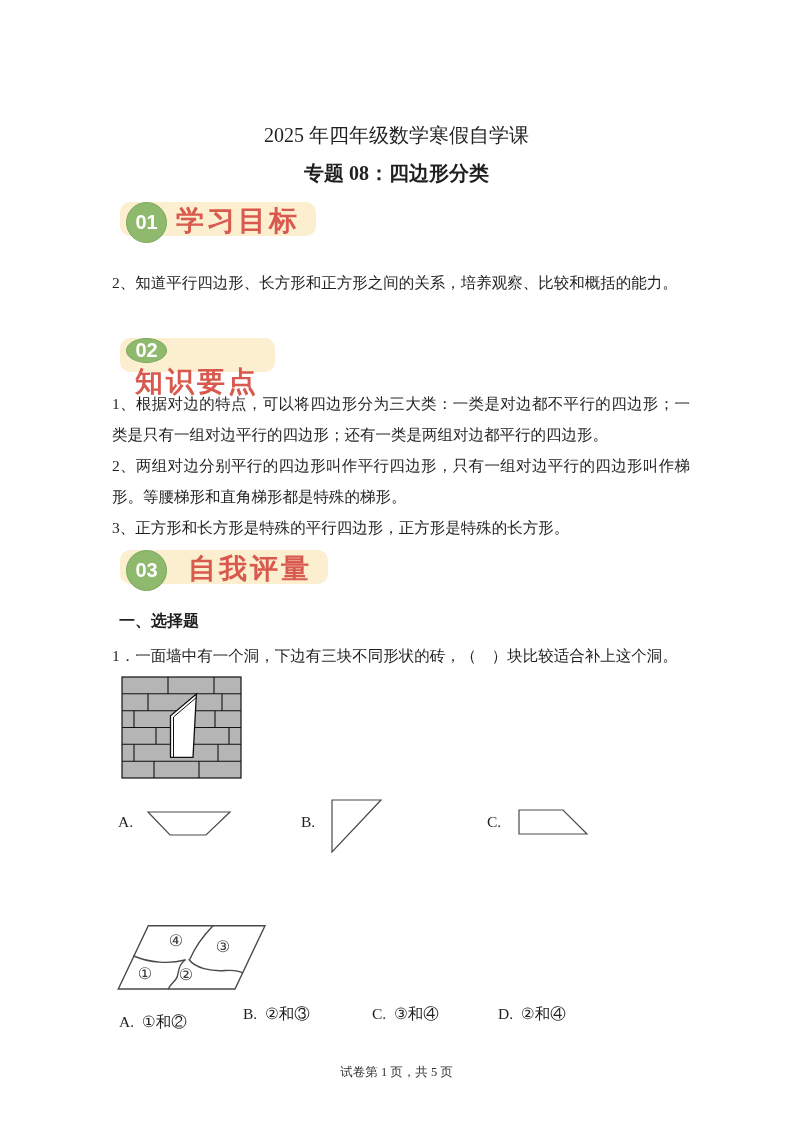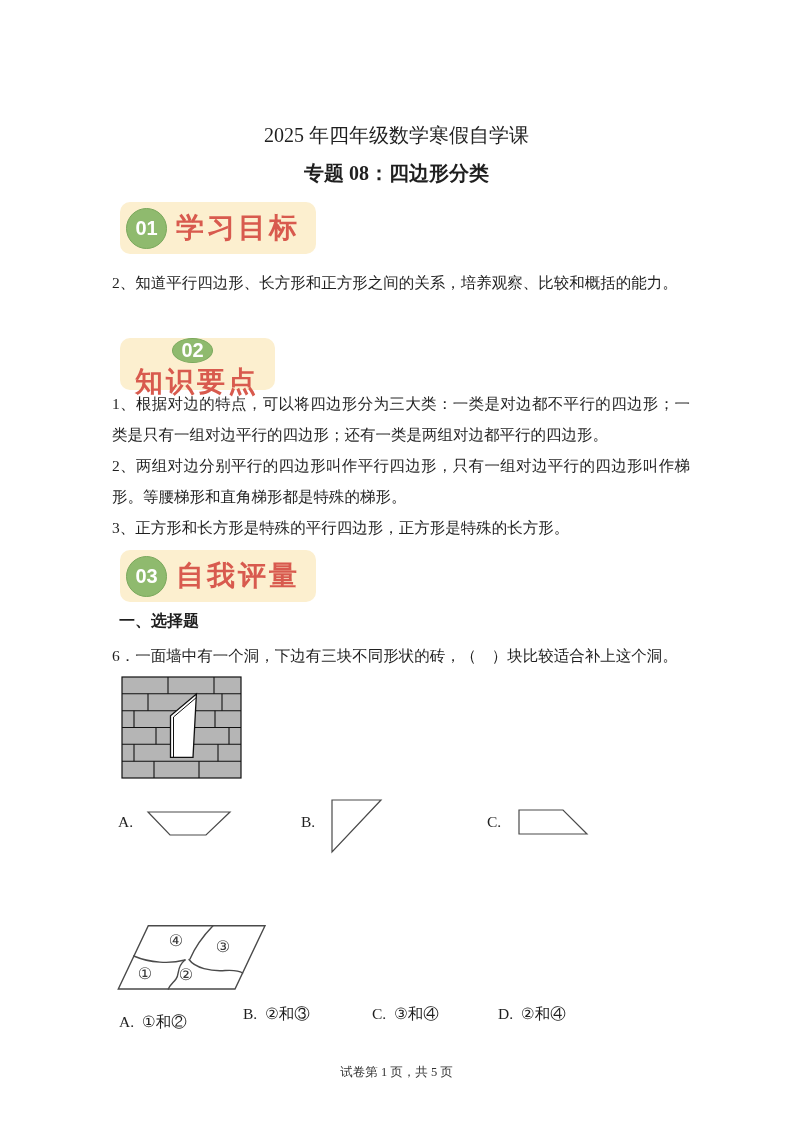--- a/index.html
+++ b/index.html
@@ -4,36 +4,36 @@
 <style>
   html,body{margin:0;padding:0;background:#ffffff;}
   .page{
     position:relative;width:793px;height:1122px;background:#ffffff;overflow:hidden;
     font-family:"Liberation Serif","DejaVu Serif",serif;color:#1f1f1f;
   }
   .abs{position:absolute;}
   .doc-title{left:0;top:122px;width:793px;text-align:center;font-size:20px;font-weight:normal;}
   .doc-subtitle{left:0;top:160px;width:793px;text-align:center;font-size:20px;font-weight:bold;}
   .badge{
-    display:inline-flex;align-items:center;background:#fcefcf;border-radius:10px;
-    height:52px;padding:0 16px 0 6px;left:120px;
+    display:inline-flex;background:#fcefcf;border-radius:10px;
+    height:34px;padding:0 16px 0 6px;left:120px;
   }
   .badge-num{
     width:41px;height:41px;border-radius:50%;background:#8fba6e;border:1px solid #7aa85c;
     color:#ffffff;display:flex;align-items:center;justify-content:center;
     font-family:"Liberation Sans","DejaVu Sans",sans-serif;font-weight:bold;font-size:20px;
     box-sizing:border-box;
   }
   .badge-title{
     color:#d85a4e;font-family:"Liberation Sans","DejaVu Sans",sans-serif;
     font-weight:bold;font-size:28px;margin-left:9px;letter-spacing:3px;white-space:nowrap;
   }
   .badge-01{top:202px;}
   .badge-02{top:338px;flex-direction:column;}
-  .badge-03{top:550px;}
+  .badge-03{top:550px;gap:12px;}
   .bodytext{left:112px;width:578px;font-size:15.5px;line-height:31px;}
   .bodytext p{margin:0;text-align:justify;}
   .objectives{top:267px;}
   .knowledge{top:388px;}
   .quiz-label{left:119px;top:611px;font-size:16px;font-weight:bold;}
   .q1-text{top:640px;}
   .wall-figure{left:121px;top:676px;}
   .q1-options{left:112px;top:796px;width:600px;height:62px;}
   .q1-options .opt-label,.q2-options .opt-item{position:absolute;font-size:15.5px;}
   .q1-options svg{position:absolute;}
@@ -72,21 +72,21 @@
   </div>
 
   <div class="abs badge badge-03">
     <div class="badge-num">03</div>
     <div class="badge-title">自我评量</div>
   </div>
 
   <div class="abs quiz-label">一、选择题</div>
 
   <div class="abs bodytext q1-text">
-    <p>6．一面墙中有一个洞，下边有三块不同形状的砖，（　）块比较适合补上这个洞。</p>
+    <p>1．一面墙中有一个洞，下边有三块不同形状的砖，（　）块比较适合补上这个洞。</p>
   </div>
 
   <svg class="abs wall-figure" width="123" height="105" viewBox="0 0 123 105">
     <g stroke="#111" stroke-width="1.2" fill="#b5b5b5">
       <rect x="1" y="1" width="119" height="101"></rect>
     </g>
     <g stroke="#111" stroke-width="1.1">
       <line x1="1" y1="17.8" x2="120" y2="17.8"></line>
       <line x1="1" y1="34.7" x2="120" y2="34.7"></line>
       <line x1="1" y1="51.5" x2="120" y2="51.5"></line>

